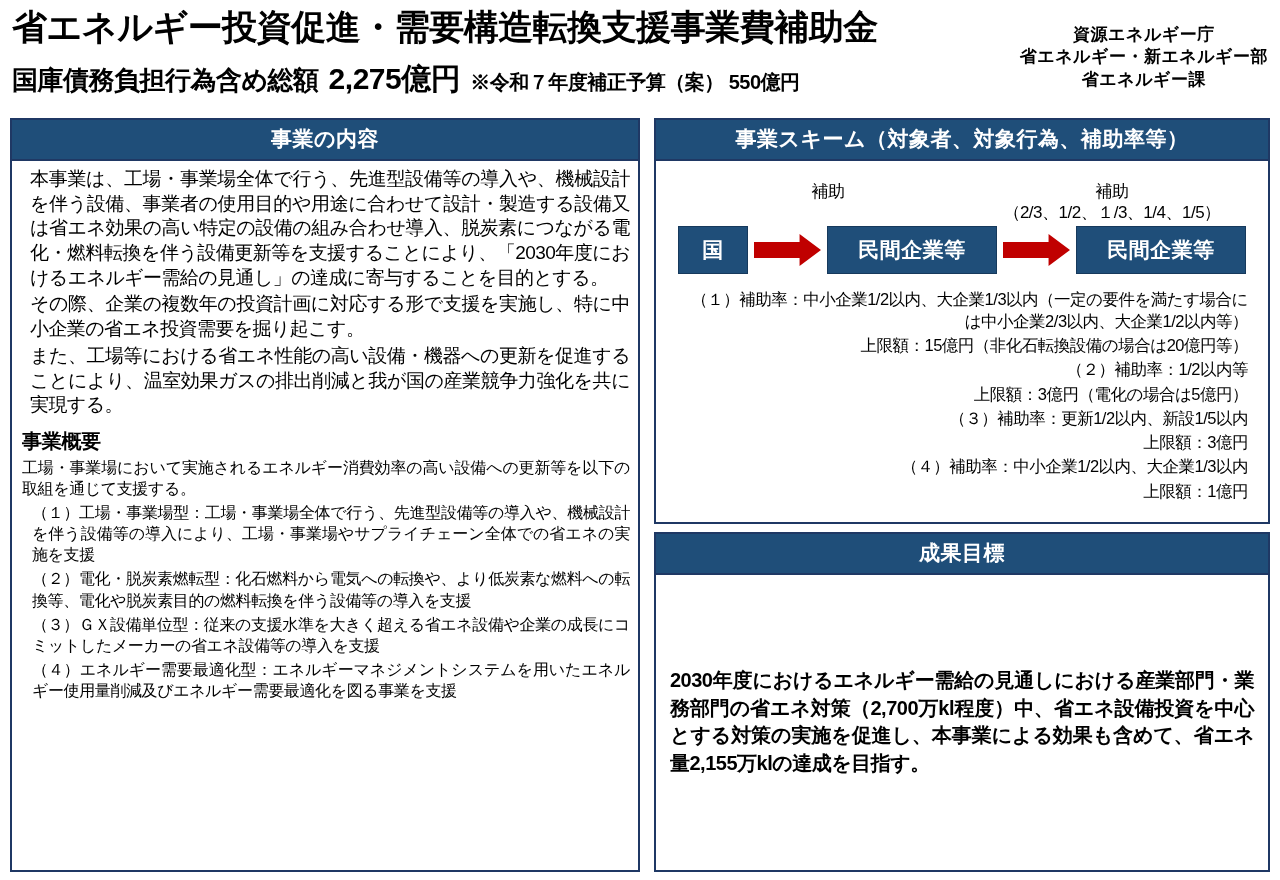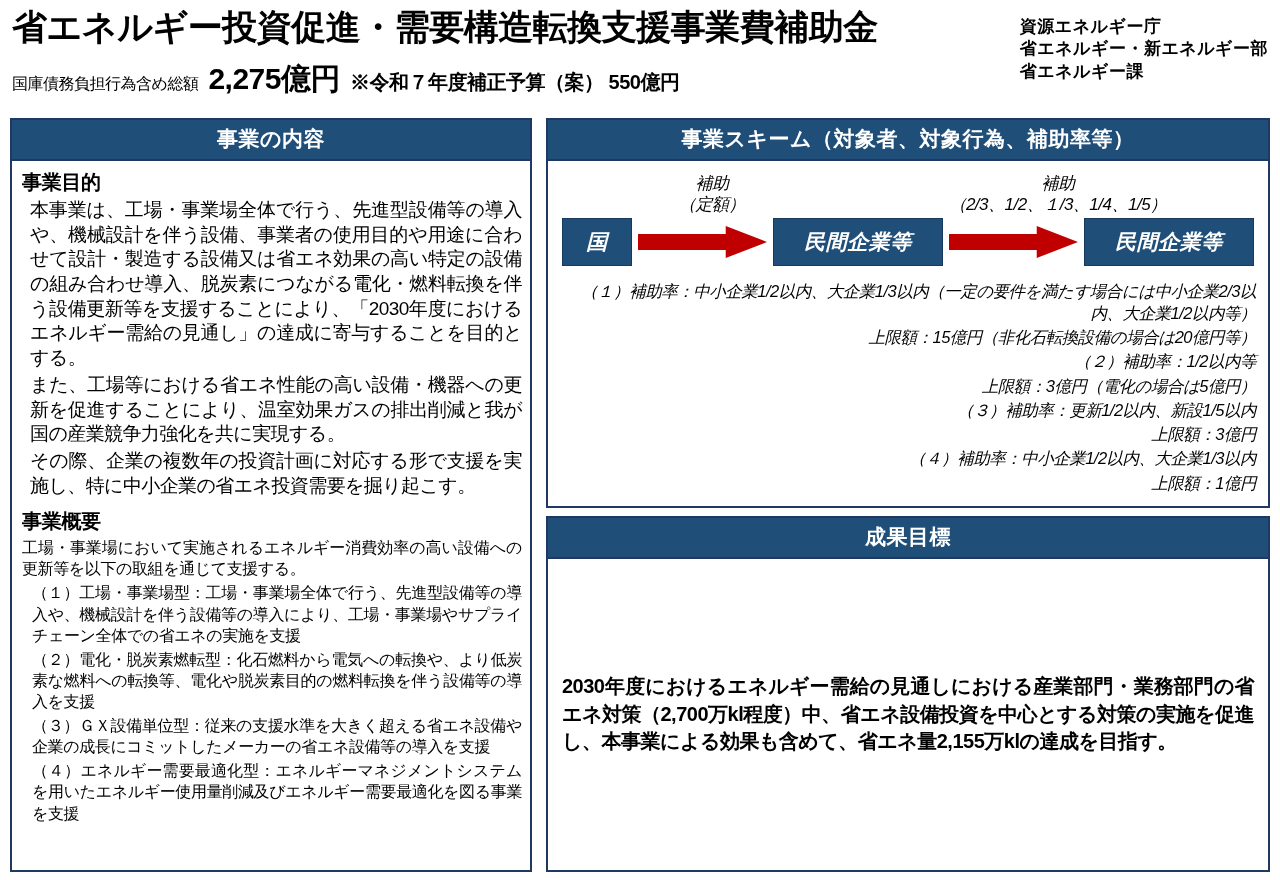--- a/index.html
+++ b/index.html
@@ -19,43 +19,43 @@
 
   
   .header {
     position: relative;
     padding: 6px 10px 0 10px;
     height: 112px;
   }
   .agency-block {
     position: absolute;
     right: 12px;
-    top: 16px;
-    text-align: left;
+    top: 24px;
+    text-align: center;
     font-size: 17px;
     line-height: 1.32;
     font-weight: bold;
     letter-spacing: 0.5px;
   }
   .main-title {
     font-size: 35px;
     font-weight: bold;
     letter-spacing: -0.5px;
     line-height: 1.1;
     margin: 2px 0 0 2px;
   }
   .budget-line {
     margin: 12px 0 0 2px;
     display: flex;
     align-items: baseline;
     gap: 6px;
   }
   .budget-label {
-    font-size: 16px;
-    font-weight: normal;
+    font-size: 26px;
+    font-weight: bold;
     letter-spacing: -0.5px;
     text-align: center;
   }
   .budget-amount {
     font-size: 30px;
     font-weight: bold;
     letter-spacing: -0.5px;
     margin: 0 4px;
   }
   .budget-note {
@@ -67,21 +67,21 @@
   
   .columns {
     position: absolute;
     top: 118px;
     left: 10px;
     right: 10px;
     bottom: 8px;
     display: flex;
     gap: 14px;
   }
-  .col-left { width: 522px; display: flex; flex-direction: column; }
+  .col-left { width: 630px; display: flex; flex-direction: column; }
   .col-right { flex: 1; display: flex; flex-direction: column; gap: 8px; }
 
   .panel {
     border: 2px solid #1f3864;
     background: #ffffff;
     display: flex;
     flex-direction: column;
   }
   .panel-header {
     background: #1f4e79;
@@ -218,46 +218,44 @@
       <span class="budget-note">※令和７年度補正予算（案） 550億円</span>
     </div>
   </div>
 
   <div class="columns">
 
     <div class="col-left">
       <div class="panel" style="flex:1;">
         <div class="panel-header">事業の内容</div>
         <div class="panel-body">
-          <div class="sec-title">事業目的</div>
           <p class="body-lg">本事業は、工場・事業場全体で行う、先進型設備等の導入や、機械設計を伴う設備、事業者の使用目的や用途に合わせて設計・製造する設備又は省エネ効果の高い特定の設備の組み合わせ導入、脱炭素につながる電化・燃料転換を伴う設備更新等を支援することにより、「2030年度におけるエネルギー需給の見通し」の達成に寄与することを目的とする。</p>
+          <p class="body-lg">その際、企業の複数年の投資計画に対応する形で支援を実施し、特に中小企業の省エネ投資需要を掘り起こす。</p>
           <p class="body-lg">また、工場等における省エネ性能の高い設備・機器への更新を促進することにより、温室効果ガスの排出削減と我が国の産業競争力強化を共に実現する。</p>
-          <p class="body-lg">その際、企業の複数年の投資計画に対応する形で支援を実施し、特に中小企業の省エネ投資需要を掘り起こす。</p>
 
           <div class="sec-title" style="margin-top:10px;">事業概要</div>
           <p class="body-sm">工場・事業場において実施されるエネルギー消費効率の高い設備への更新等を以下の取組を通じて支援する。</p>
           <p class="body-sm indent">（１）工場・事業場型：工場・事業場全体で行う、先進型設備等の導入や、機械設計を伴う設備等の導入により、工場・事業場やサプライチェーン全体での省エネの実施を支援</p>
           <p class="body-sm indent">（２）電化・脱炭素燃転型：化石燃料から電気への転換や、より低炭素な燃料への転換等、電化や脱炭素目的の燃料転換を伴う設備等の導入を支援</p>
           <p class="body-sm indent">（３）ＧＸ設備単位型：従来の支援水準を大きく超える省エネ設備や企業の成長にコミットしたメーカーの省エネ設備等の導入を支援</p>
           <p class="body-sm indent">（４）エネルギー需要最適化型：エネルギーマネジメントシステムを用いたエネルギー使用量削減及びエネルギー需要最適化を図る事業を支援</p>
         </div>
       </div>
     </div>
 
     <div class="col-right">
 
       <div class="panel">
         <div class="panel-header">事業スキーム（対象者、対象行為、補助率等）</div>
-        <div class="panel-body" style="padding:4px;font-style:italic;">
+        <div class="panel-body" style="padding:12px;">
 
           <div class="scheme-wrap">
             <div class="scheme-captions">
               <div class="cap-a">
                 <div>補助</div>
-                <div>（定額）</div>
               </div>
               <div class="cap-b">
                 <div>補助</div>
                 <div>（2/3、1/2、１/3、1/4、1/5）</div>
               </div>
             </div>
 
             <div class="scheme-row">
               <div class="box-blue box-kuni">国</div>
               <div class="arrow">

